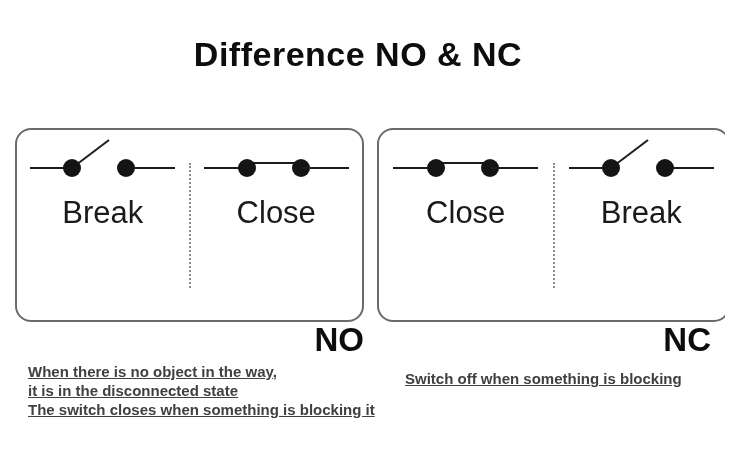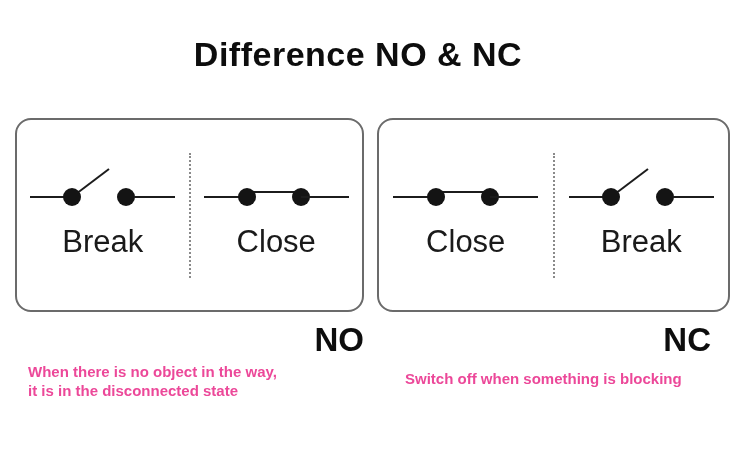--- a/index.html
+++ b/index.html
@@ -4,44 +4,43 @@
 <style>
   html, body { margin: 0; padding: 0; background: #ffffff; }
   .canvas {
     position: relative;
     width: 725px;
     height: 464px;
     background: #ffffff;
     font-family: "Liberation Sans", sans-serif;
     color: #111;
     overflow: hidden;
-    padding-left: 12px;
   }
   .title {
     position: absolute;
     left: 0; top: 34px;
     width: 716px;
     text-align: center;
     font-size: 34px;
     line-height: 40px;
     font-weight: 700;
     color: #0d0d0d;
     letter-spacing: 0.5px;
   }
   .contact-box {
     position: absolute;
-    top: 118px;
+    top: 128px;
     height: 194px;
     border: 2px solid #6b6b6b;
     border-radius: 16px;
     box-sizing: border-box;
     background: #fff;
     display: flex;
     flex-direction: row;
-    align-items: center;
+    align-items: flex-start;
   }
   .box-left  { left: 15px;  width: 349px; }
   .box-right { left: 377px; width: 353px; }
   .cell {
     flex: 1 1 0;
     display: flex;
     flex-direction: column;
     align-items: center;
     justify-content: center;
     padding-bottom: 12px;
@@ -67,21 +66,22 @@
     font-size: 33px;
     line-height: 36px;
     font-weight: 700;
     color: #0d0d0d;
   }
   .heading-left  { left: 16px;  width: 348px; }
   .heading-right { left: 358px; width: 353px; }
   .panel-desc {
     position: absolute;
     font-weight: 700;
-    color: #ec4899;
+    color: #404040;
+    text-decoration: underline;
   }
   .desc-left  { left: 28px;  top: 362px; width: 345px; font-size: 15px; line-height: 19px; }
   .desc-right { left: 405px; top: 369px; width: 315px; font-size: 15px; line-height: 20px; }
   .desc-line { white-space: nowrap; }
   svg line   { stroke: #1c1c1c; stroke-width: 2; }
   svg circle { fill: #141414; stroke: none; }
 </style>
 </head>
 <body>
 
@@ -136,18 +136,19 @@
       <div class="cell-label">Break</div>
     </div>
   </div>
 
   <div class="panel-heading heading-left">NO</div>
   <div class="panel-heading heading-right">NC</div>
 
   <div class="panel-desc desc-left">
     <div class="desc-line">When there is no object in the way,</div>
     <div class="desc-line">it is in the disconnected state</div>
+    <div class="desc-line">The switch closes when something is blocking it</div>
   </div>
   <div class="panel-desc desc-right">
     <div class="desc-line">Switch off when something is blocking</div>
   </div>
 
 </div>
 
 </body></html>

